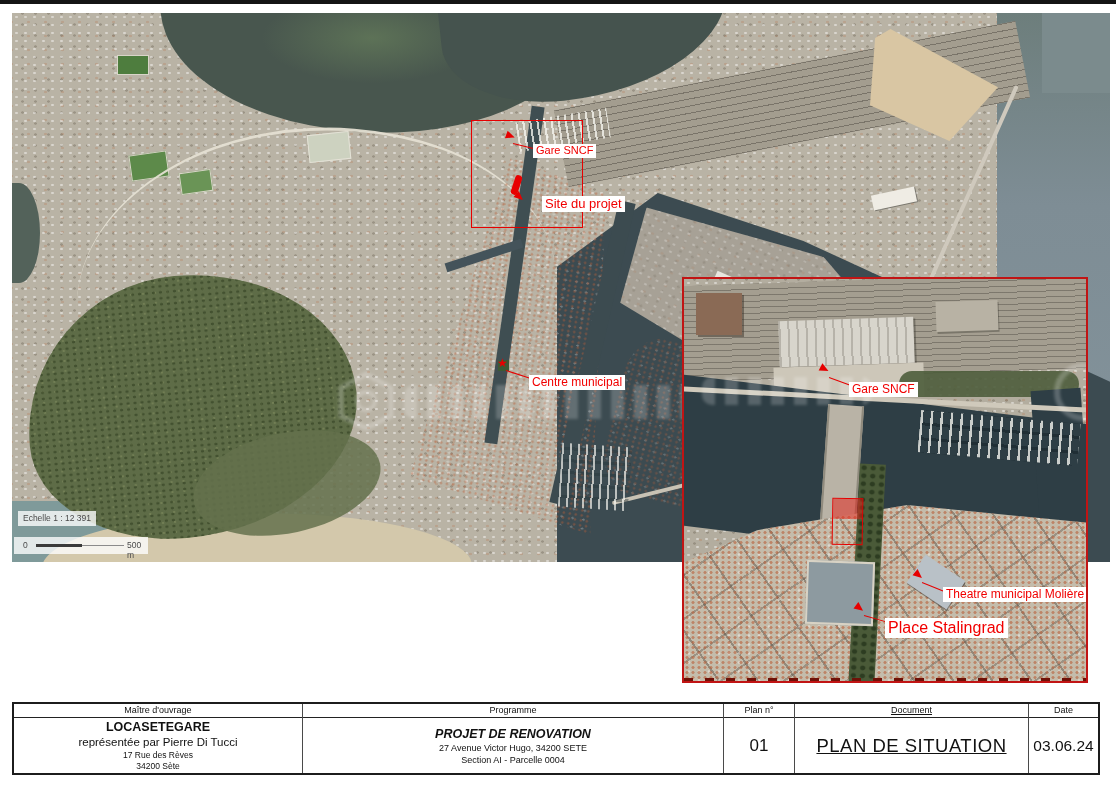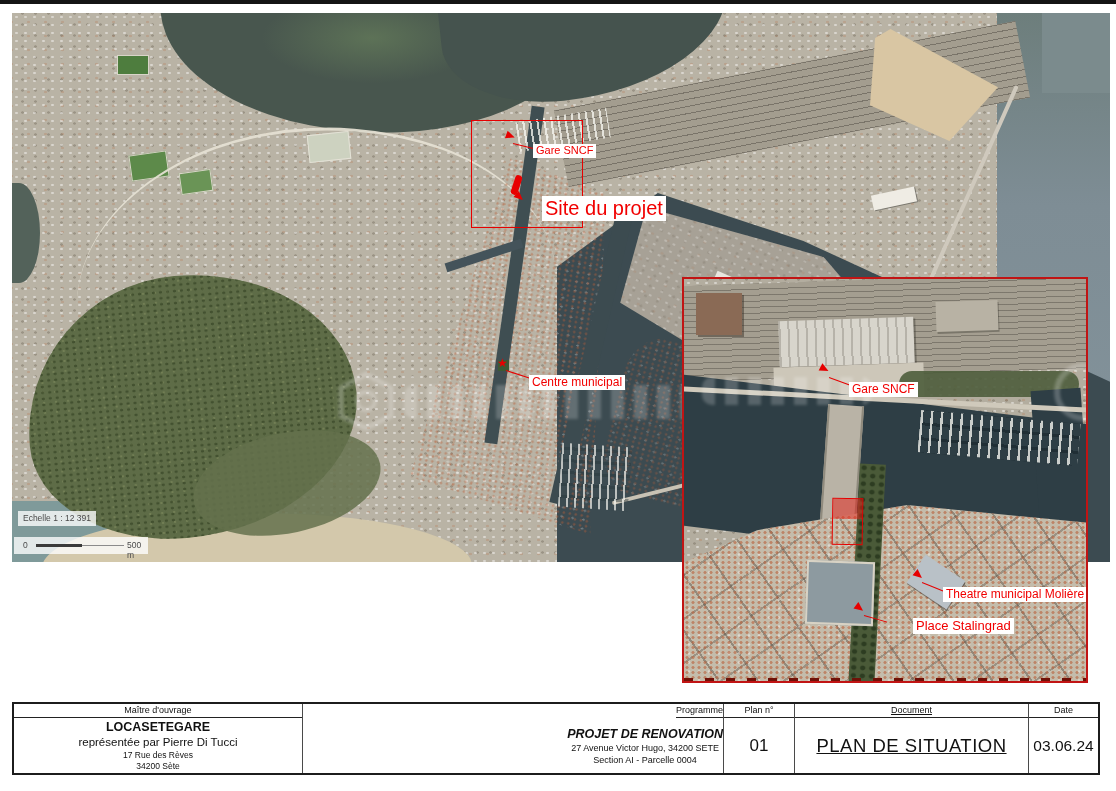--- a/index.html
+++ b/index.html
@@ -138,21 +138,21 @@
     <div class="wm wmtext" style="left:392px;top:372px;width:360px;height:34px;"></div>
 
     <div class="redbox" style="left:459px;top:107px;width:110px;height:106px;"></div>
 
     <div class="arr" style="left:494px;top:119px;transform:rotate(20deg);"></div>
     <div class="lead" style="left:501px;top:130px;width:22px;transform:rotate(14deg);"></div>
     <div class="rlab" style="left:521px;top:131px;font-size:11px;">Gare SNCF</div>
 
     <div class="abs" style="left:501px;top:162px;width:7px;height:20px;background:#e80000;border-radius:3px;transform:rotate(18deg);"></div>
     <div class="arr" style="left:503px;top:180px;transform:rotate(42deg);"></div>
-    <div class="rlab" style="left:530px;top:183px;font-size:20px;">Site du projet</div>
+    <div class="rlab" style="left:530px;top:183px;font-size:13px;">Site du projet</div>
 
     <div class="abs" style="left:486px;top:347px;width:11px;height:11px;background:#3c5a34;"></div>
     <div class="abs" style="left:485px;top:344px;color:#e60000;font-size:12px;line-height:12px;">★</div>
     <div class="lead" style="left:494px;top:357px;width:26px;transform:rotate(18deg);"></div>
     <div class="rlab" style="left:517px;top:362px;font-size:12px;">Centre municipal</div>
 
     <div class="scalebox" style="left:6px;top:498px;width:78px;height:15px;font-size:8.5px;line-height:15px;text-align:center;">Echelle 1 : 12 391</div>
     <div class="scalebox" style="left:2px;top:524px;width:134px;height:17px;">
       <span class="abs" style="left:9px;top:3px;font-size:8.5px;">0</span>
       <span class="abs" style="left:22px;top:8px;width:88px;height:1px;background:#8b8b8b;"></span>
@@ -217,36 +217,36 @@
     <div class="arr" style="left:136px;top:86px;transform:rotate(28deg);"></div>
     <div class="lead" style="left:145px;top:98px;width:24px;transform:rotate(20deg);"></div>
     <div class="rlab" style="left:165px;top:103px;font-size:12px;">Gare SNCF</div>
 
     <div class="arr" style="left:230px;top:292px;transform:rotate(40deg);"></div>
     <div class="lead" style="left:238px;top:303px;width:24px;transform:rotate(22deg);"></div>
     <div class="rlab" style="left:259px;top:308px;font-size:12px;">Theatre municipal Molière</div>
 
     <div class="arr" style="left:171px;top:325px;transform:rotate(38deg);"></div>
     <div class="lead" style="left:180px;top:336px;width:24px;transform:rotate(16deg);"></div>
-    <div class="rlab" style="left:201px;top:339px;font-size:13px;margin-left:28px;">Place Stalingrad</div>
+    <div class="rlab" style="left:201px;top:339px;font-size:16px;">Place Stalingrad</div>
 
     <div class="abs" style="left:0;bottom:0;width:100%;height:3px;background:repeating-linear-gradient(90deg,#6f1208 0 9px,transparent 9px 21px);"></div>
   </div>
 
   <div class="tblock">
     <div class="tcol" style="width:288px;">
       <div class="thead">Maître d'ouvrage</div>
       <div class="tbody">
         <div class="tb-name">LOCASETEGARE</div>
         <div class="tb-rep">représentée par Pierre Di Tucci</div>
         <div class="tb-sm">17 Rue des Rèves</div>
         <div class="tb-sm">34200 Sète</div>
       </div>
     </div>
-    <div class="tcol" style="width:421px;align-items:flex-end;">
+    <div class="tcol" style="width:421px;">
       <div class="thead">Programme</div>
       <div class="tbody">
         <div class="tb-prog">PROJET DE RENOVATION</div>
         <div class="tb-addr">27 Avenue Victor Hugo, 34200 SETE</div>
         <div class="tb-addr">Section AI - Parcelle 0004</div>
       </div>
     </div>
     <div class="tcol" style="width:71px;">
       <div class="thead">Plan n°</div>
       <div class="tbody tb-big">01</div>

